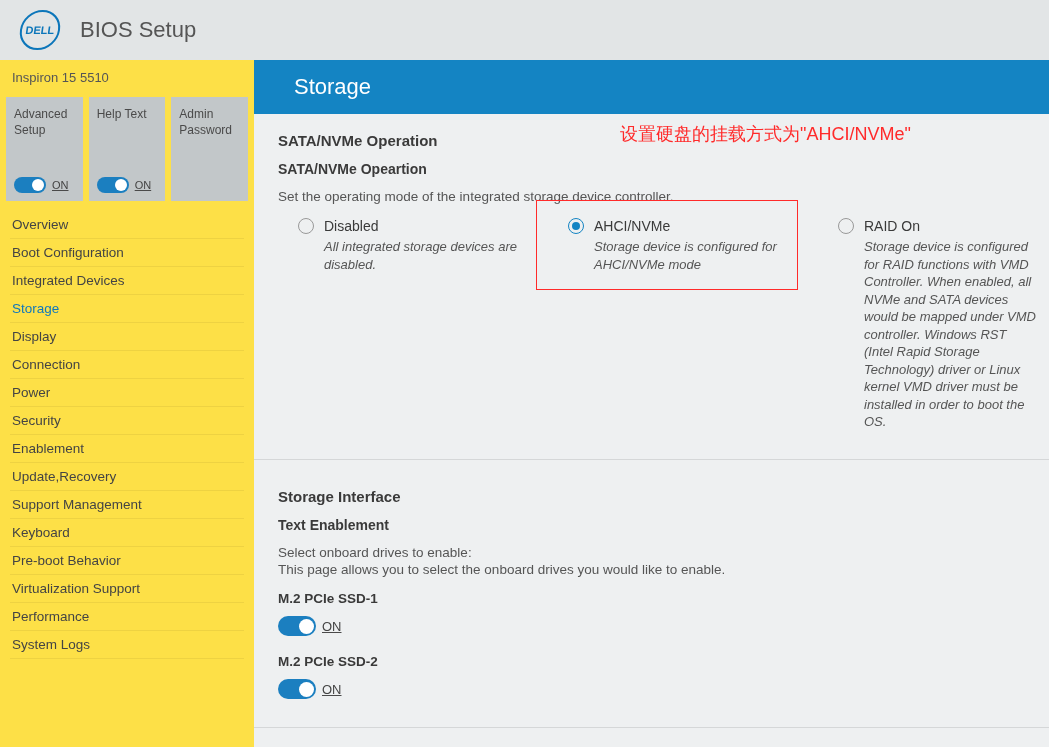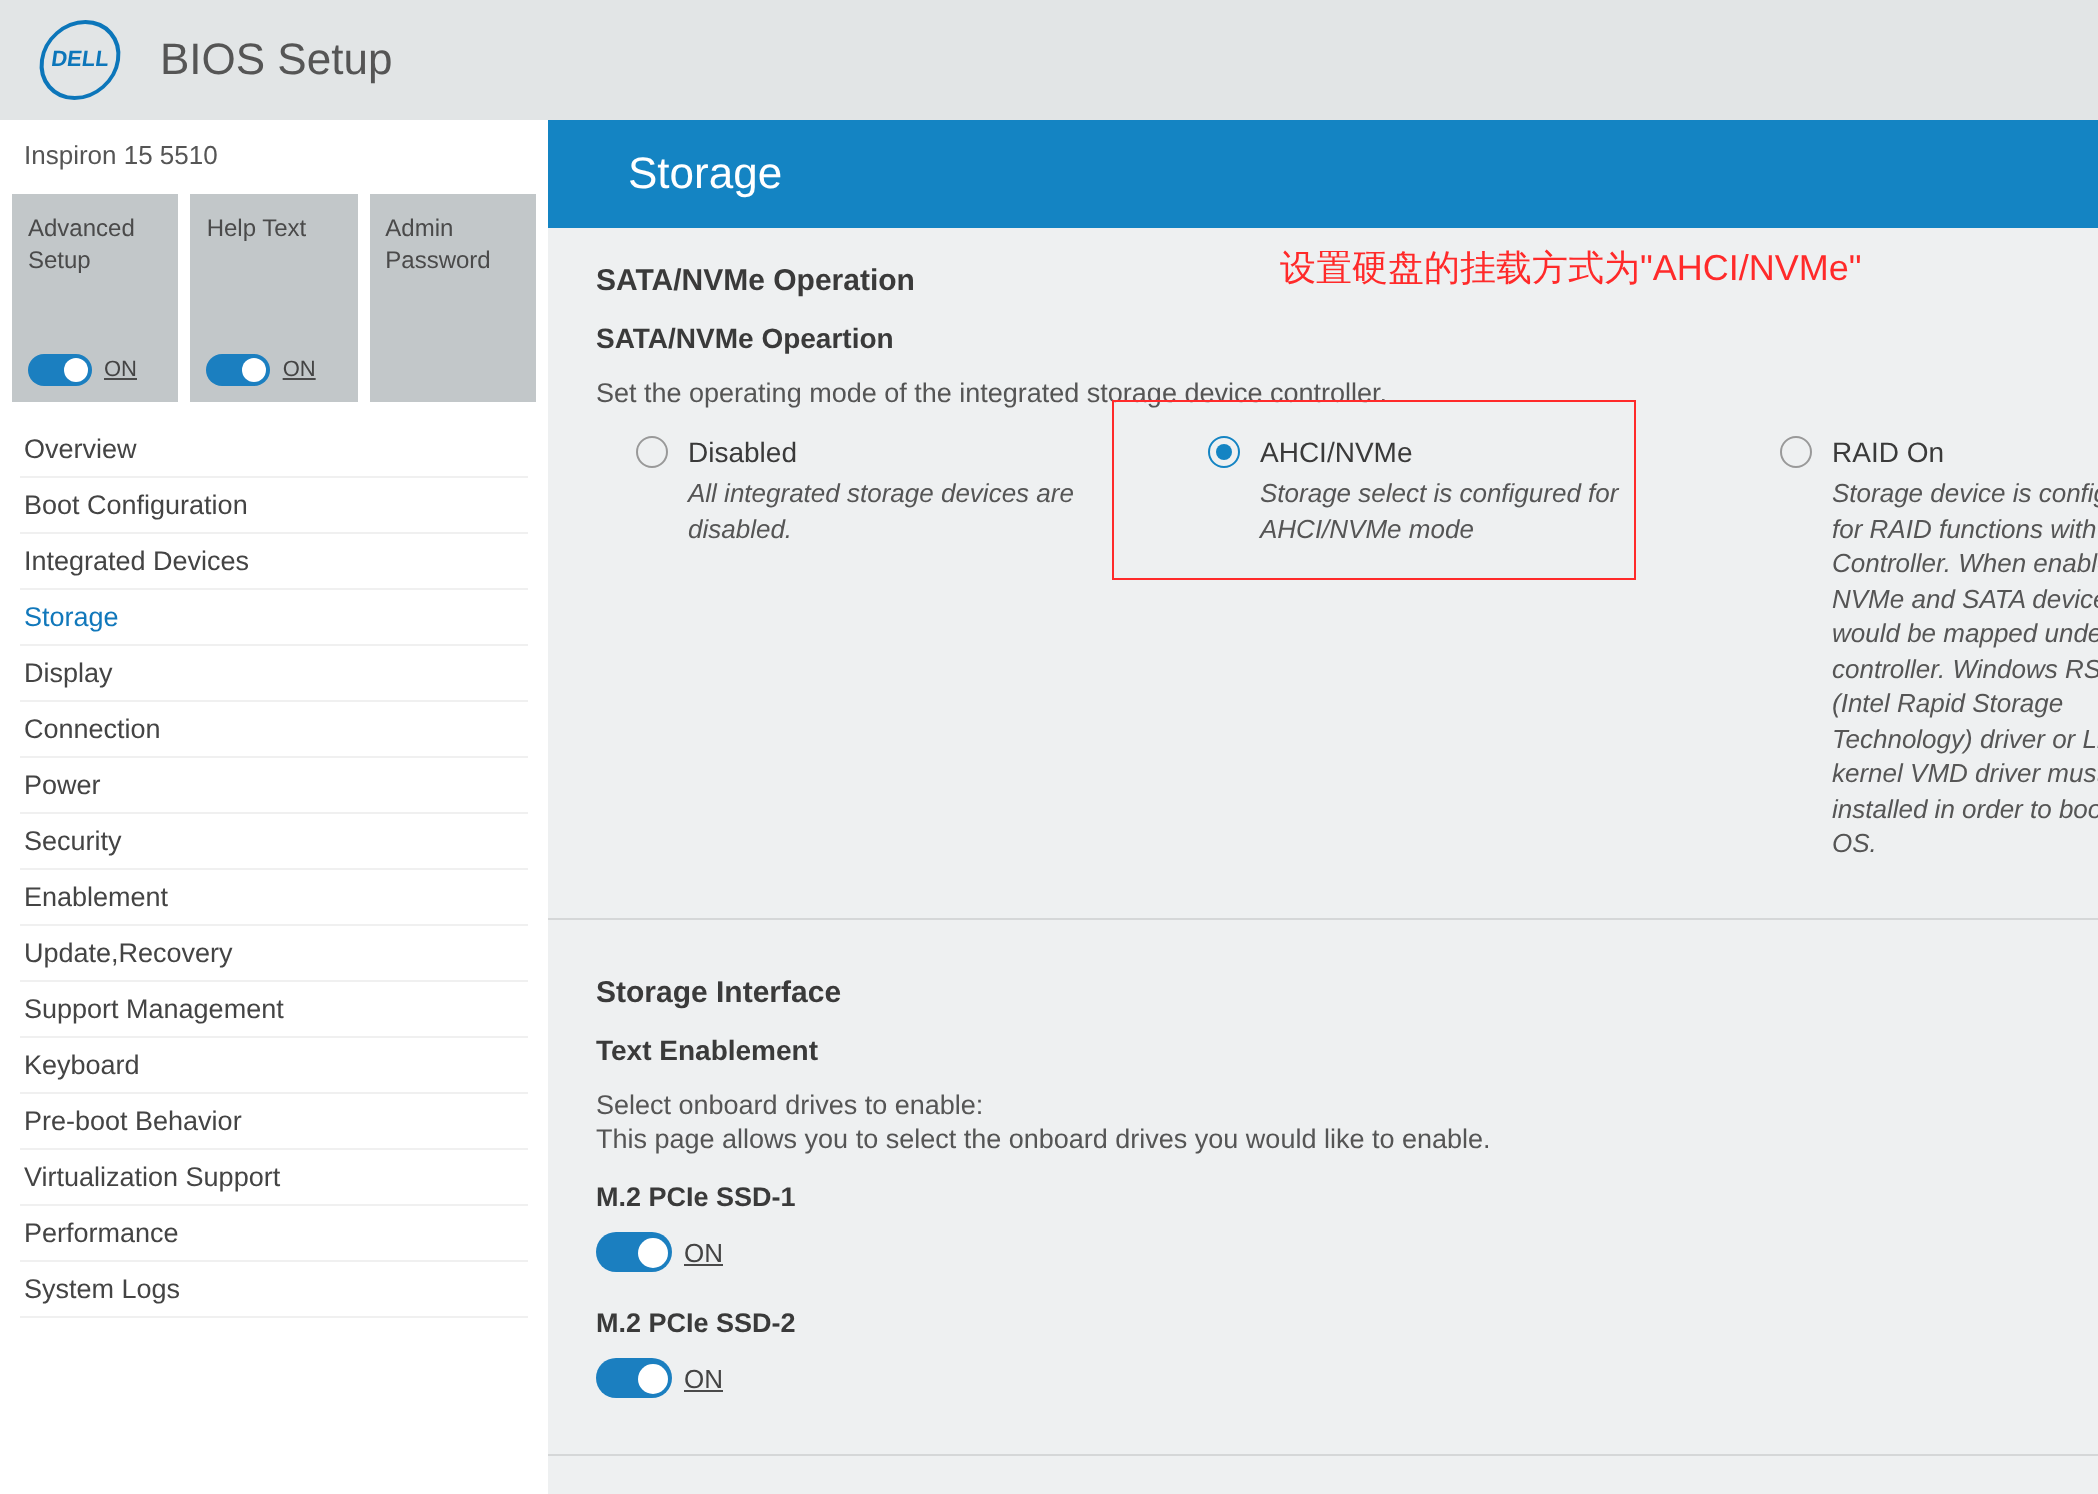--- a/index.html
+++ b/index.html
@@ -34,22 +34,22 @@
       font-size: 22px;
       color: #555;
       margin-left: 20px;
       font-weight: 400;
     }
     .container {
       display: flex;
       height: calc(100% - 60px);
     }
     .sidebar {
-      width: 274px;
-      background: #ffffff;
+      width: 254px;
+      background: #fde047;
       padding-top: 0;
     }
     .model {
       padding: 10px 12px;
       font-size: 13px;
       color: #555;
       font-weight: 500;
     }
     .toggle-tiles {
       display: flex;
@@ -141,21 +141,21 @@
       color: #3a3a3a;
       margin-bottom: 12px;
     }
     .desc {
       font-size: 13.5px;
       color: #555;
       margin-bottom: 14px;
     }
     .radio-row {
       display: flex;
-      gap: 46px;
+      gap: 30px;
       padding-left: 20px;
     }
     .radio-option {
       flex: 0 0 240px;
     }
     .radio-option.wide {
       flex: 0 0 200px;
     }
     .radio-head {
       display: flex;
@@ -310,21 +310,21 @@
             <div class="radio"></div>
             <div class="radio-label">Disabled</div>
           </div>
           <div class="radio-desc">All integrated storage devices are disabled.</div>
         </div>
         <div class="radio-option">
           <div class="radio-head">
             <div class="radio selected"></div>
             <div class="radio-label">AHCI/NVMe</div>
           </div>
-          <div class="radio-desc">Storage select is configured for AHCI/NVMe mode</div>
+          <div class="radio-desc">Storage device is configured for AHCI/NVMe mode</div>
         </div>
         <div class="radio-option wide">
           <div class="radio-head">
             <div class="radio"></div>
             <div class="radio-label">RAID On</div>
           </div>
           <div class="radio-desc">Storage device is configured for RAID functions with VMD Controller. When enabled, all NVMe and SATA devices would be mapped under VMD controller. Windows RST (Intel Rapid Storage Technology) driver or Linux kernel VMD driver must be installed in order to boot the OS.</div>
         </div>
       </div>
     </div>

